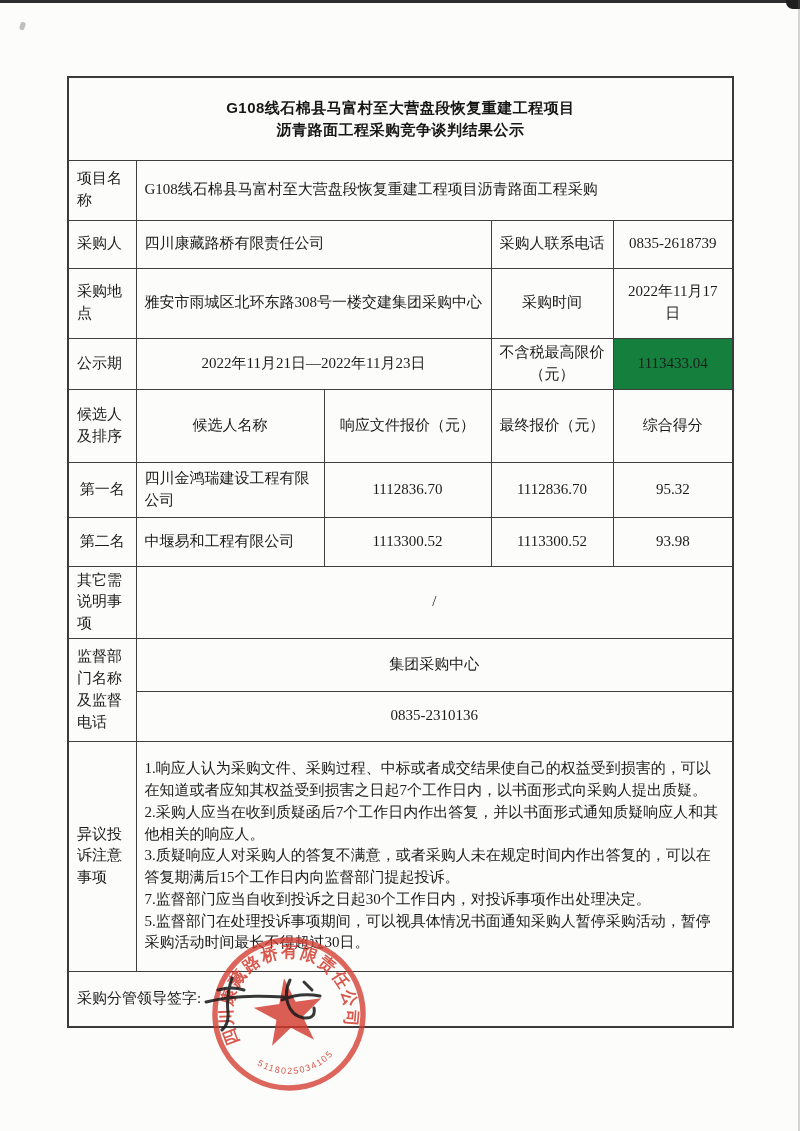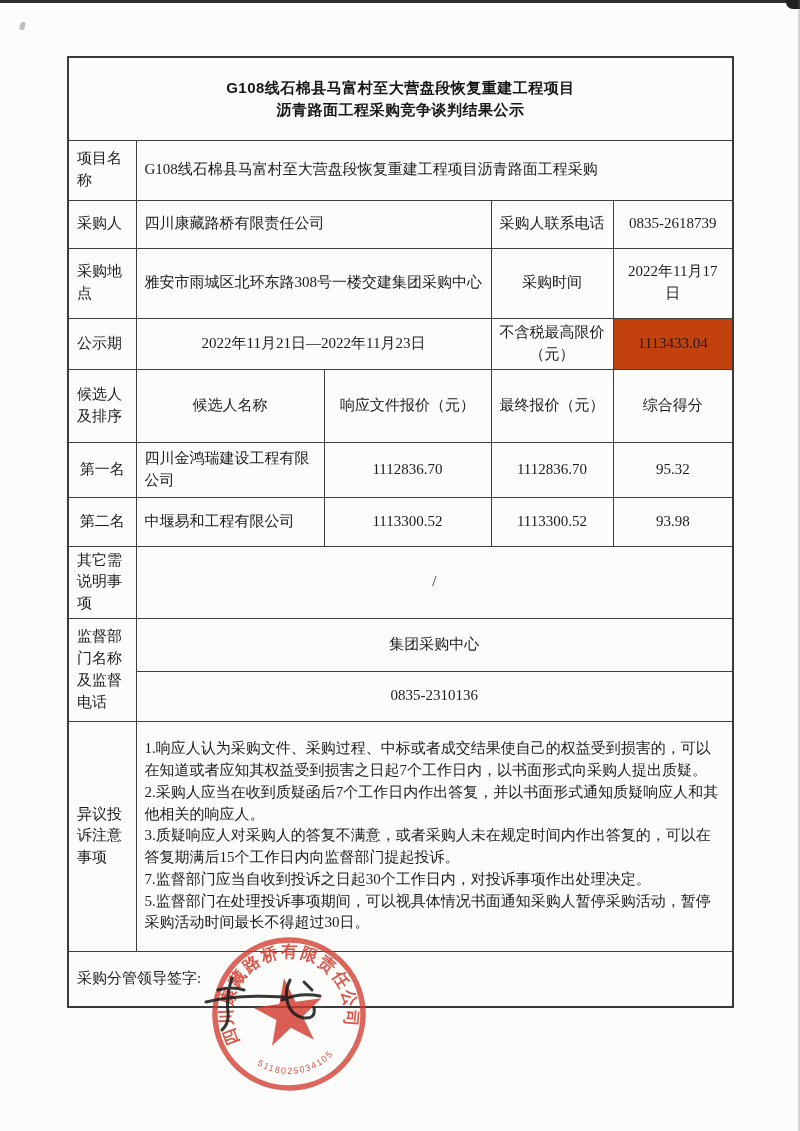--- a/index.html
+++ b/index.html
@@ -10,21 +10,21 @@
     color:#1b1b1b;
     overflow:hidden;
   }
   
   .scan-top-edge{position:absolute;top:0;left:0;width:800px;height:3px;background:#2e2e2e;}
   .scan-corner-blob{position:absolute;top:0;right:0;width:14px;height:9px;background:#1f1f1f;border-radius:0 0 0 7px;}
   .scan-right-edge{position:absolute;top:0;right:0;width:2px;height:100%;background:rgba(110,110,110,.28);}
   .scan-speck{position:absolute;top:22px;left:20px;width:5px;height:8px;background:#8d8d8d;opacity:.55;transform:rotate(18deg);border-radius:2px;}
 
   table.doc{
-    position:absolute;left:67px;top:56px;width:665px;
+    position:absolute;left:67px;top:76px;width:665px;
     border-collapse:collapse;table-layout:fixed;
     border:2.5px solid #3a3a3a;
   }
   table.doc td{
     border:1.6px solid #3f3f3f;
     font-size:15px;line-height:1.45;
     padding:3px 8px;vertical-align:middle;
     word-break:break-all;
   }
   td.c{text-align:center;}
@@ -41,21 +41,21 @@
   tr.r-location{height:70px;}
   tr.r-publicity{height:51px;}
   tr.r-chead{height:73px;margin-top:37px;}
   tr.r-cand1{height:55px;padding-left:40px;}
   tr.r-cand2{height:49px;}
   tr.r-other{height:65px;}
   tr.r-sup1{height:53px;}
   tr.r-sup2{height:50px;}
   tr.r-objection{height:230px;}
   tr.r-sign{height:56px;border-radius:24px;}
-  td.shaded{background:#c2410c;}
+  td.shaded{background:#15803d;}
   td.objection-text{vertical-align:top;padding:8px 10px 6px 10px;line-height:1.55;}
   td.sign-cell{vertical-align:middle;padding-left:8px;}
   .obj-item{margin:0;}
 
   
   .seal{
     position:absolute;left:207px;top:930px;width:164px;height:168px;
     transform:rotate(-8deg);
     pointer-events:none;
   }

